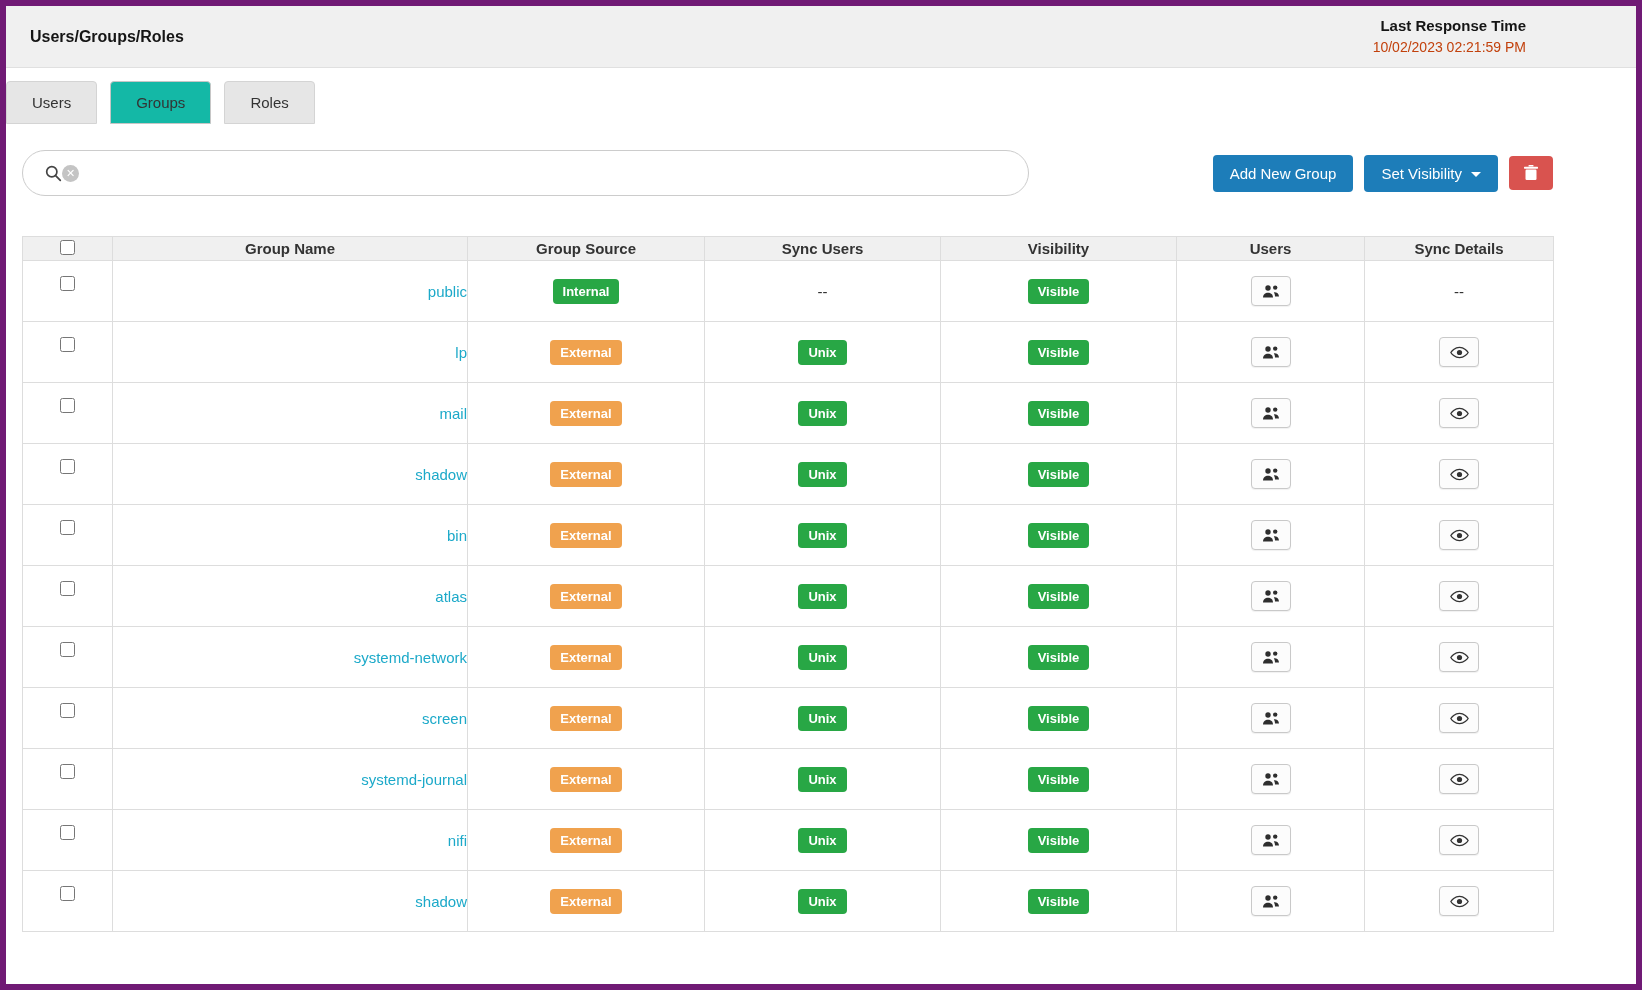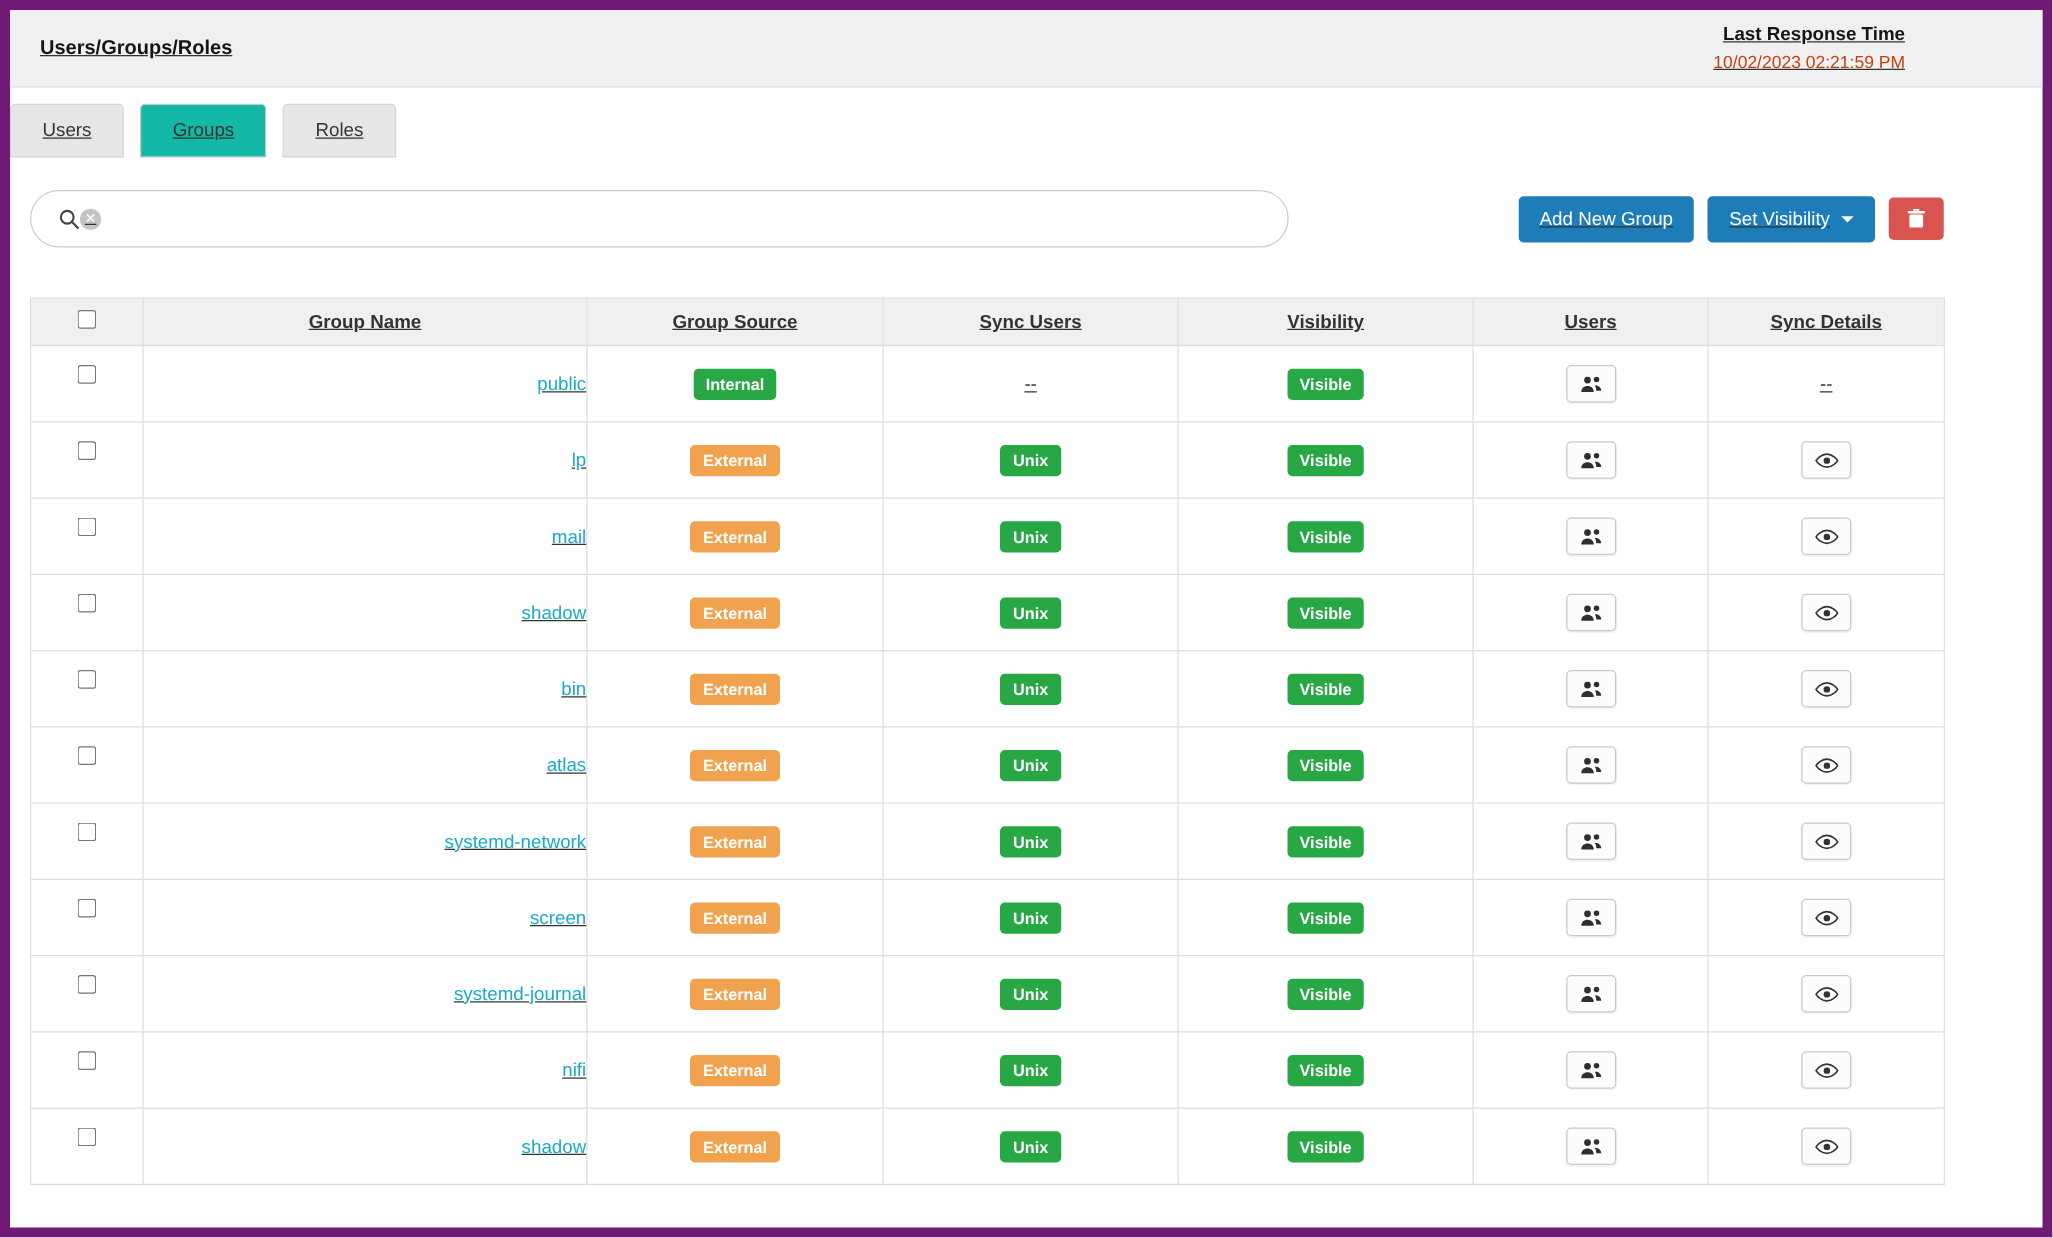--- a/index.html
+++ b/index.html
@@ -1,19 +1,19 @@
 <!DOCTYPE html>
 <html style="--primary: #1d7db9; --danger: #d9534f; --link: #1ca9c9;"><head>
 <meta charset="utf-8">
 <style>
   * { margin:0; padding:0; box-sizing:border-box; }
   html,body { background:#fff; }
   body { font-family:"Liberation Sans","DejaVu Sans",sans-serif; color:#333; }
 
-  .page { width:1642px; height:990px; border:8px solid #701a75; background:#fff; overflow:hidden;text-decoration:underline; }
+  .page { width:1642px; height:990px; border:6px solid #701a75; background:#fff; overflow:hidden; }
 
   
   .topbar { height:62px; background:#f0f0f0; display:flex; justify-content:space-between;
             align-items:center; padding:0 110px 0 24px; border-bottom:1px solid #e0e0e0; }
   .topbar h1 { font-size:16px; font-weight:bold; color:#151515; }
   .response { text-align:right; line-height:1.55; }
   .response .label { font-weight:bold; font-size:15px; color:#151515; }
   .response .value { font-size:14px; color:#c2410c; }
 
   
@@ -39,21 +39,21 @@
   .btn-primary { background:var(--primary,#1d7db9); color:#fff; height:37px; padding:0 17px; }
   .btn-danger  { background:var(--danger,#d9534f); color:#fff; height:34px; width:44px;
                  display:flex; align-items:center; justify-content:center; }
   .caret { display:inline-block; width:0; height:0; border-left:5px solid transparent;
            border-right:5px solid transparent; border-top:5px solid #fff; margin-left:9px;
            vertical-align:middle; }
 
   
   table { border-collapse:collapse; width:1531px; margin-top:40px; table-layout:fixed; }
   th, td { border:1px solid #ddd; text-align:center; vertical-align:middle; }
-  thead th { background:#f0f0f0; font-size:15px; font-weight:bold; height:38px; color:#333; }
+  thead th { background:#f0f0f0; font-size:15px; font-weight:bold; height:24px; color:#333; }
   tbody td { height:61px; font-size:15px; background:#fff; color:#333; }
   td.check-cell { vertical-align:top; padding-top:15px; }
   td.name-cell { text-align:right; padding-left:17px; }
   a.group-link { color:var(--link,#1ca9c9); text-decoration:none; font-size:15px; cursor:pointer; }
   .badge { display:inline-block; color:#fff; font-weight:bold; font-size:13px;
            padding:5px 10px; border-radius:4px; }
   .icon-btn { display:inline-flex; align-items:center; justify-content:center; width:40px; height:30px;
               background:#fcfcfc; border:1px solid #c9c9c9; border-radius:4px; cursor:pointer;
               box-shadow:0 1px 1px rgba(0,0,0,0.06); }
   input[type=checkbox] { width:15px; height:15px; cursor:pointer; accent-color:#555; }

